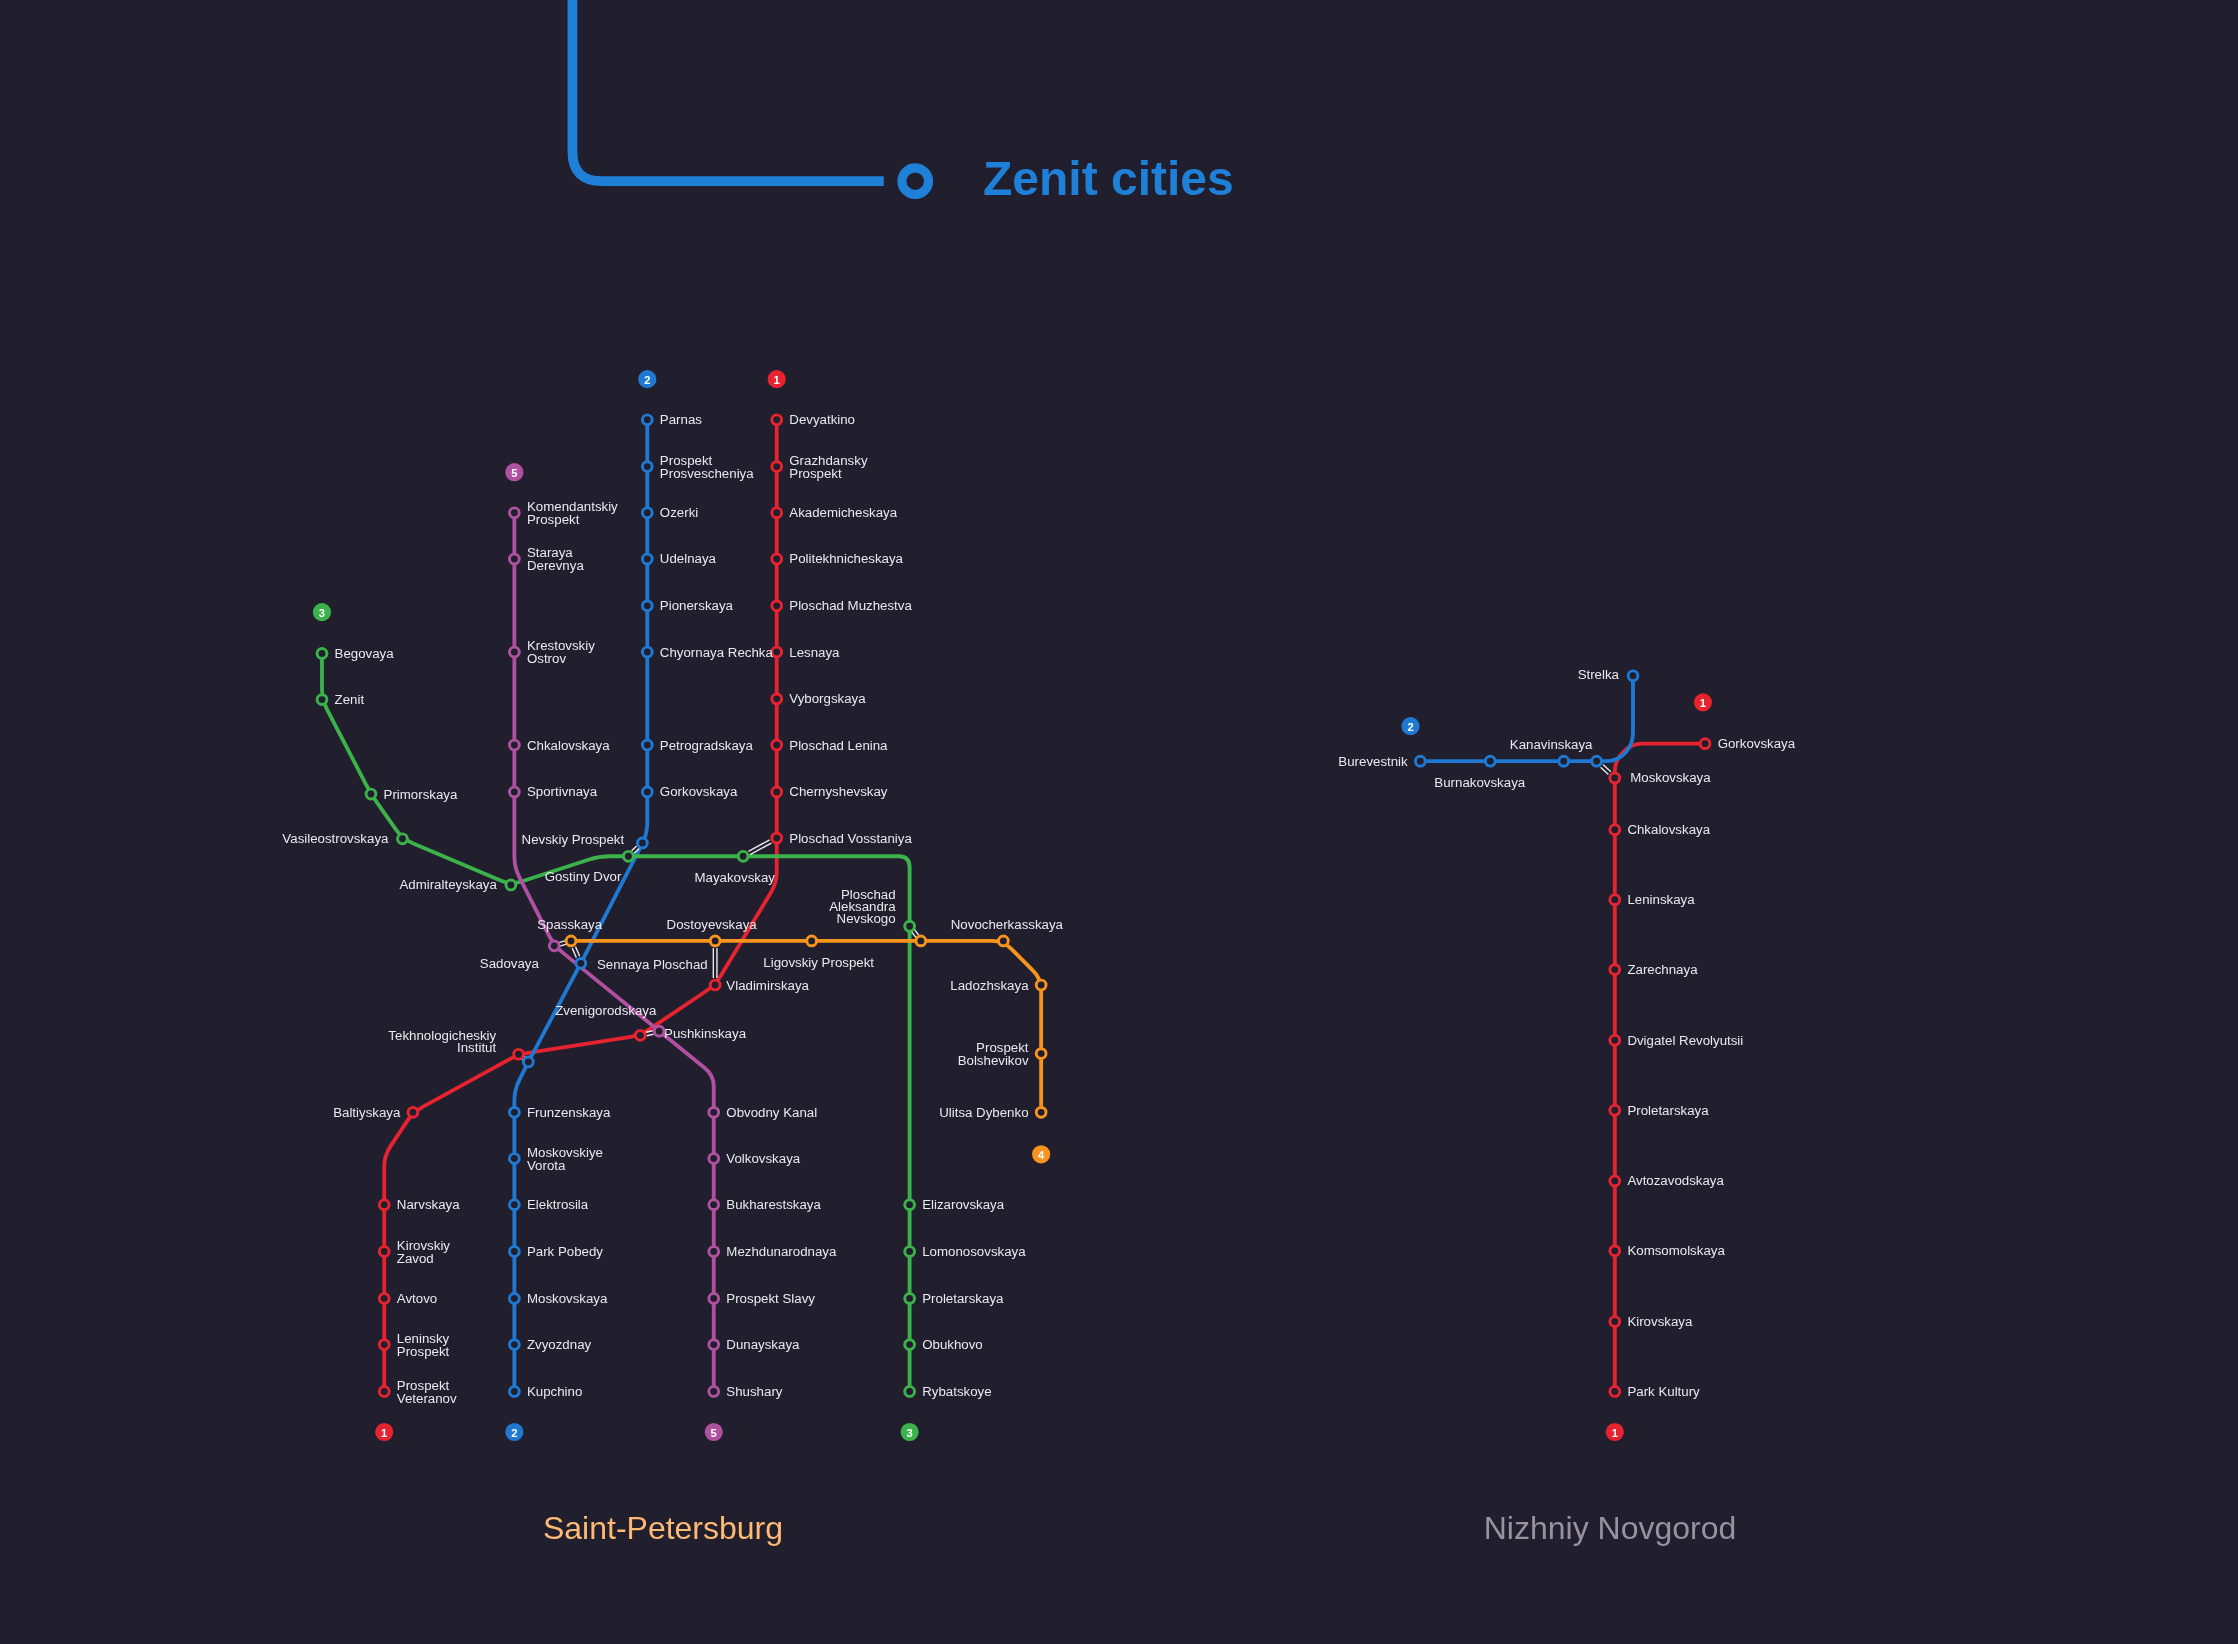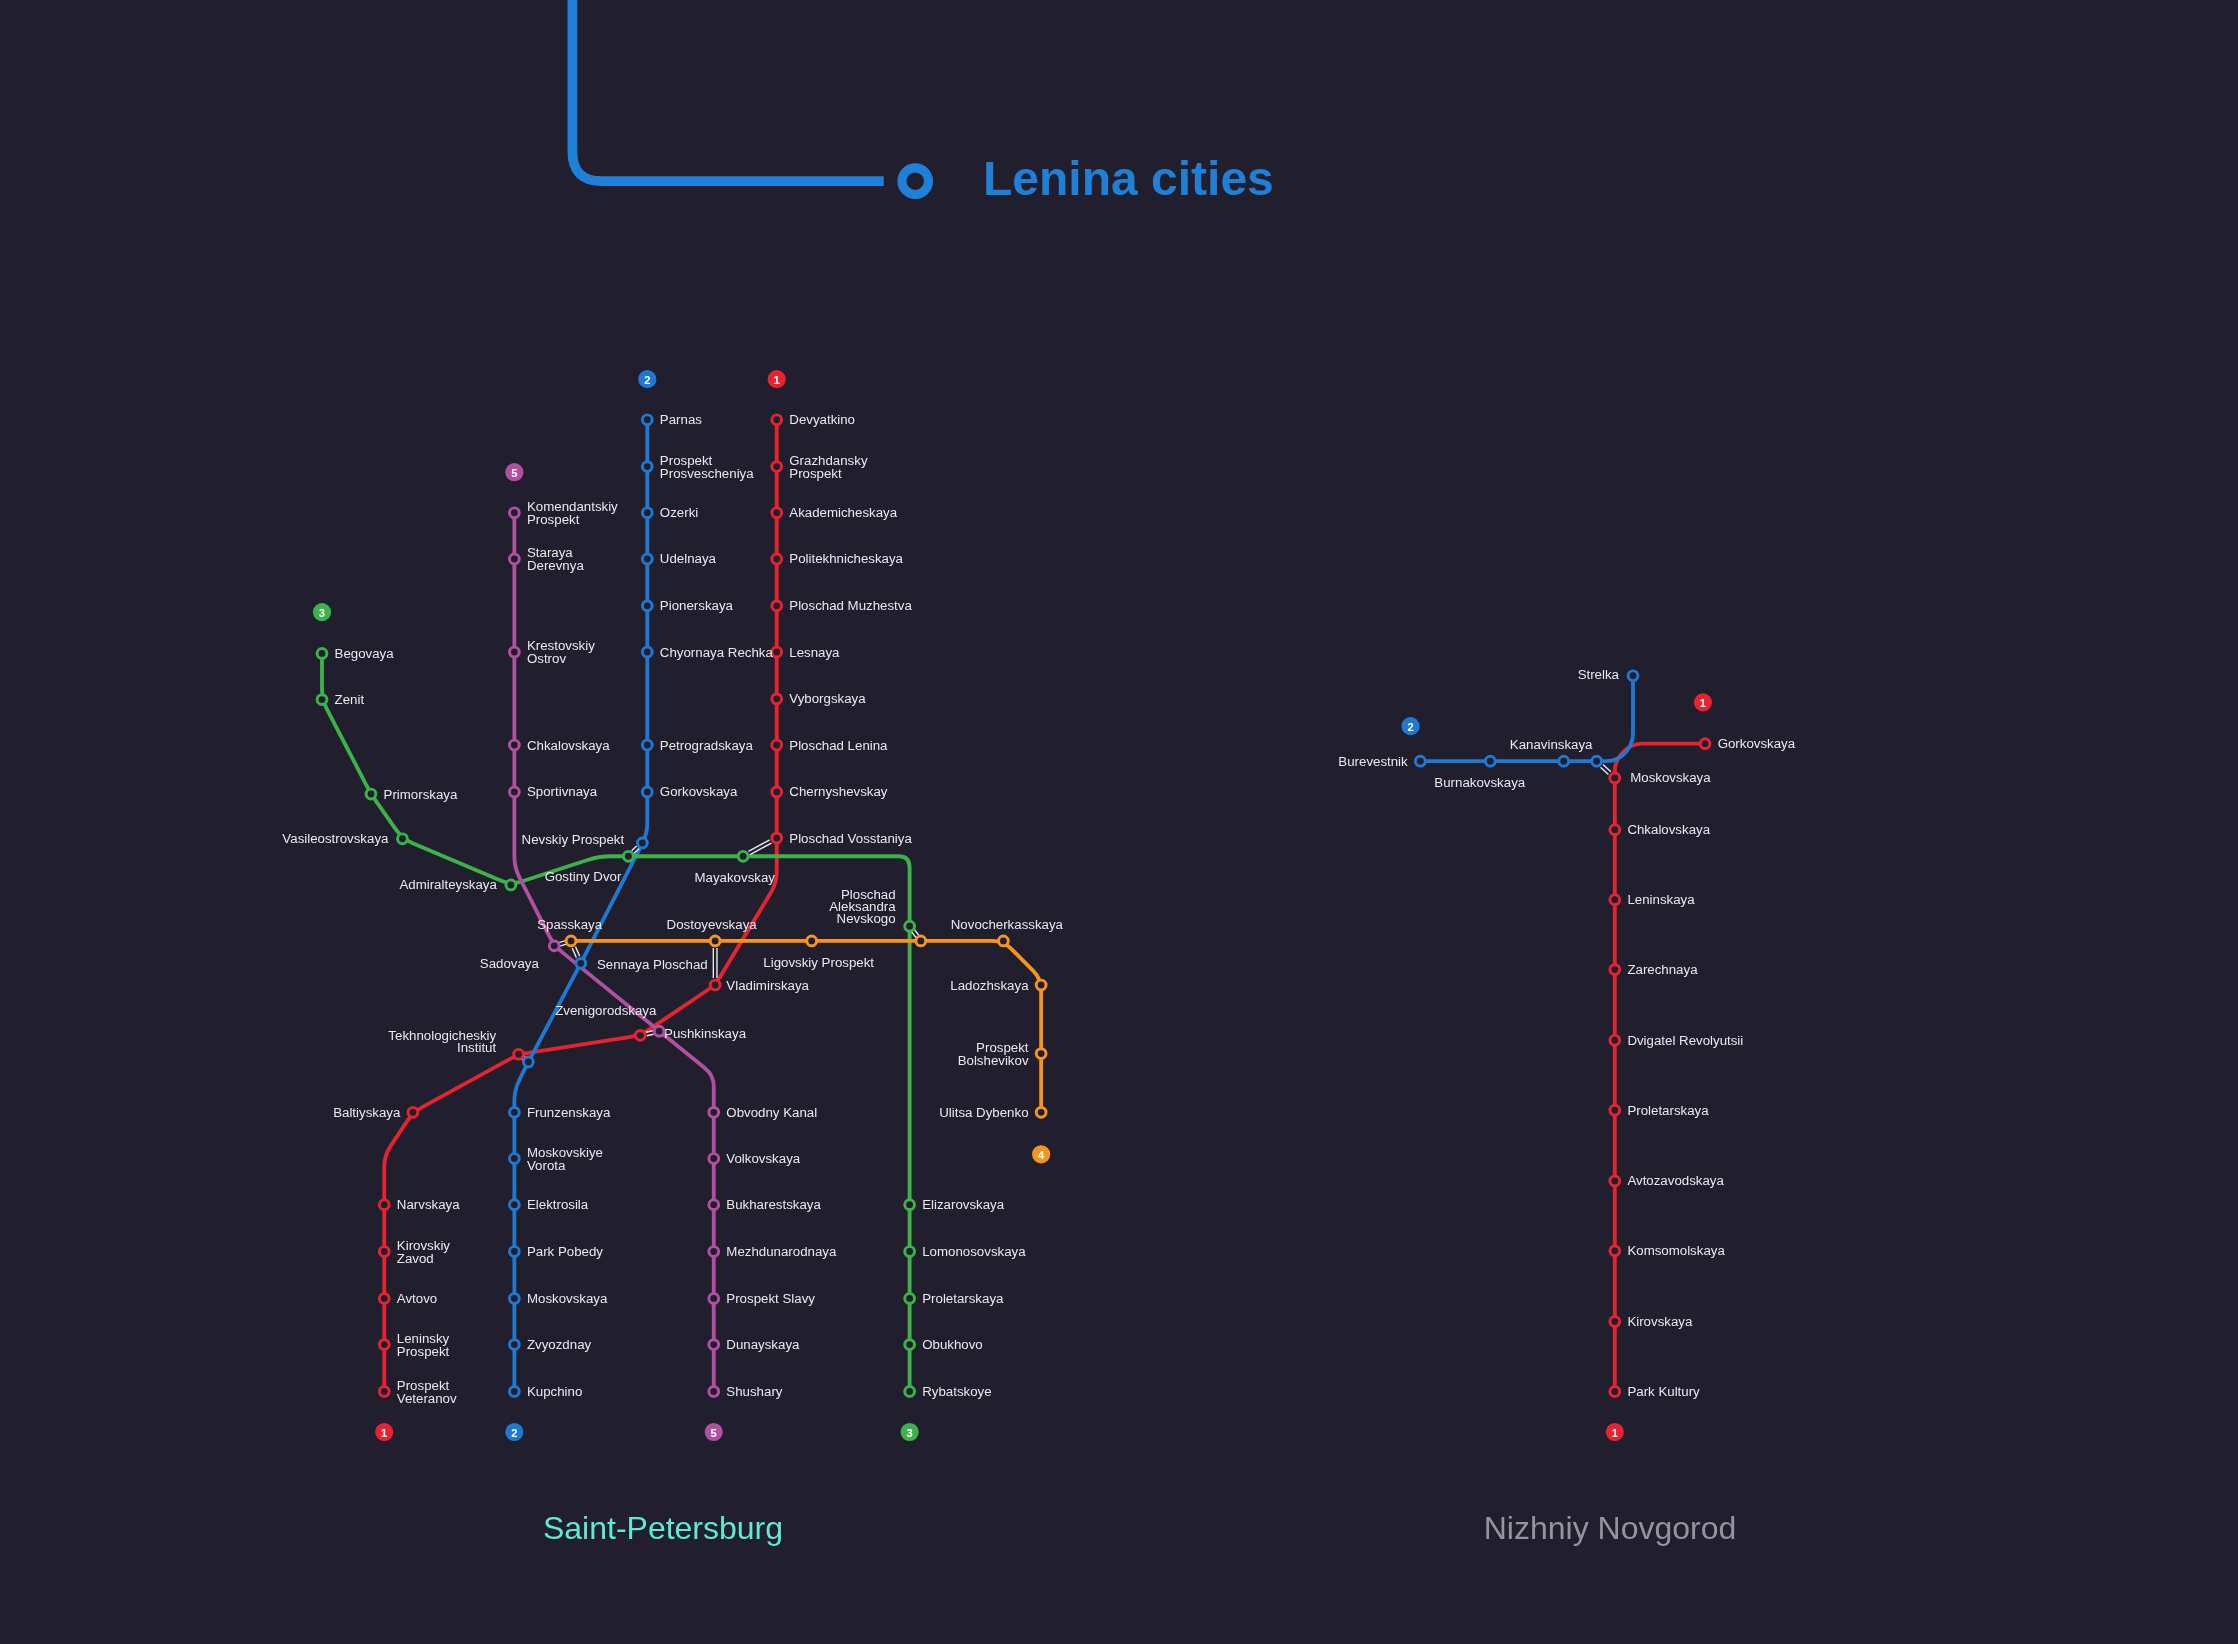--- a/index.html
+++ b/index.html
@@ -272,19 +272,19 @@
         <circle cx="2235" cy="1088" r="7" fill="#211e2d" stroke="#1f79d2" stroke-width="4.2"></circle>
         <text x="2217" y="1064" text-anchor="middle" dominant-baseline="central" fill="#eae9ef" font-size="19">Kanavinskaya</text>
         <circle cx="2282" cy="1088" r="7" fill="#211e2d" stroke="#1f79d2" stroke-width="4.2"></circle>
         <circle cx="2334" cy="966" r="7" fill="#211e2d" stroke="#1f79d2" stroke-width="4.2"></circle>
         <text x="2314" y="964" text-anchor="end" dominant-baseline="central" fill="#eae9ef" font-size="19">Strelka</text>
         <circle cx="2016" cy="1038" r="13" fill="#1f79d2"></circle>
         <text x="2016" y="1039" text-anchor="middle" dominant-baseline="central" fill="#ffffff" font-size="16" font-weight="bold">2</text>
       </g>
     </svg>
 
-  <div class="poster-title" style="color: rgb(31, 128, 216);">Lenina cities</div>
-
-  <div class="city-label spb" style="color: #5eead4;">Saint-Petersburg</div>
+  <div class="poster-title" style="color: rgb(31, 128, 216);">Zenit cities</div>
+
+  <div class="city-label spb" style="color: #fdba74;">Saint-Petersburg</div>
 
   <div class="city-label nn" style="color: rgb(150, 147, 159);">Nizhniy Novgorod</div>
 </div>
 
 
 </body></html>

